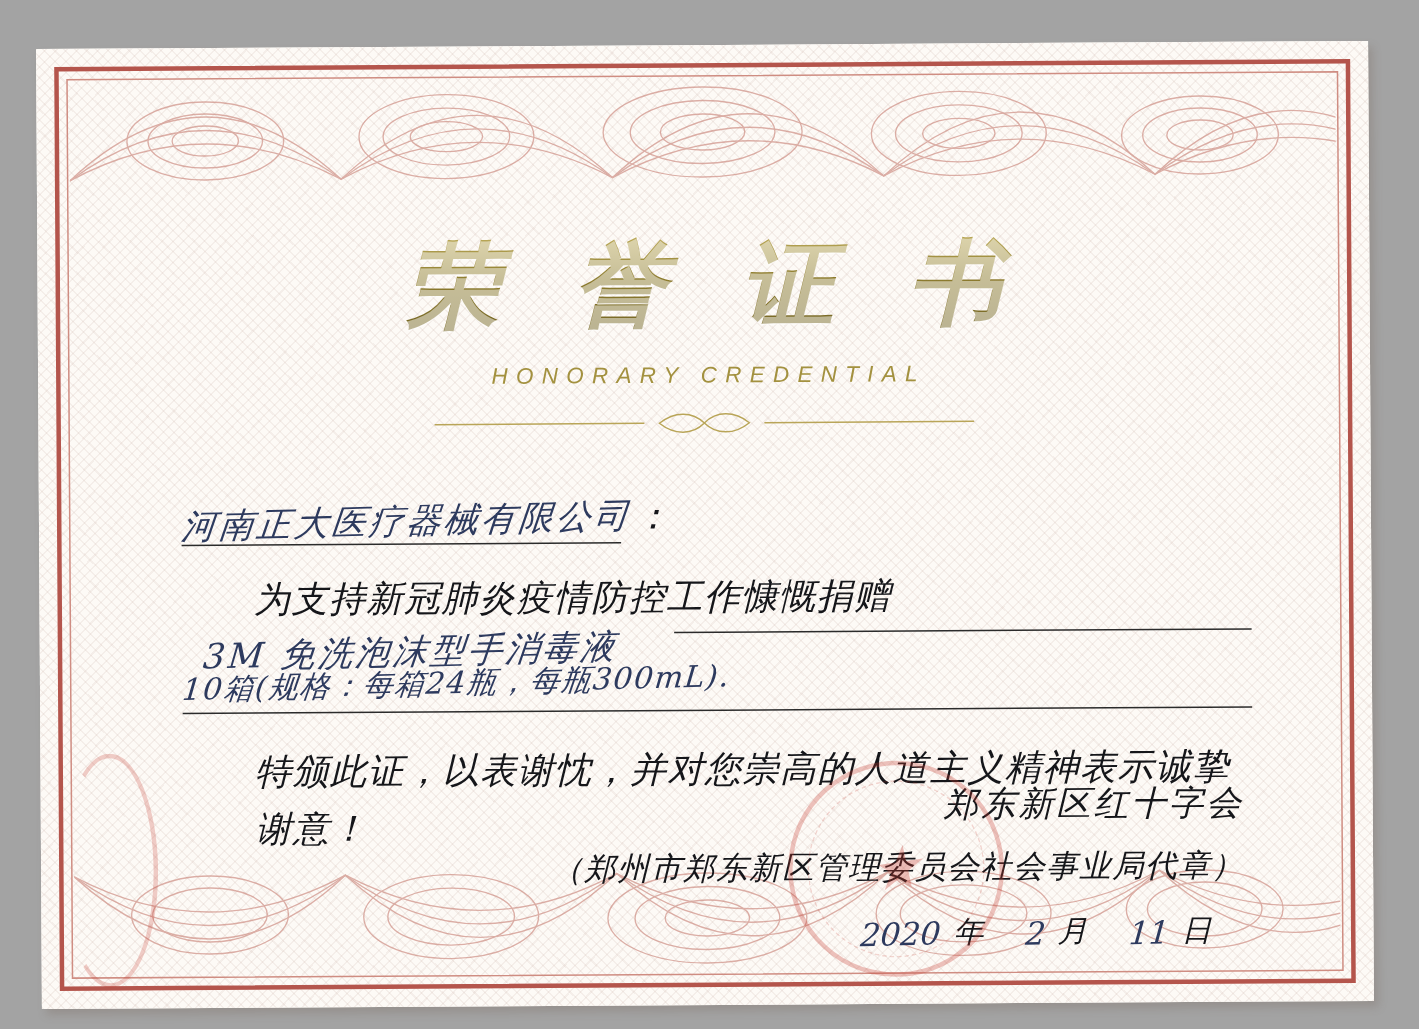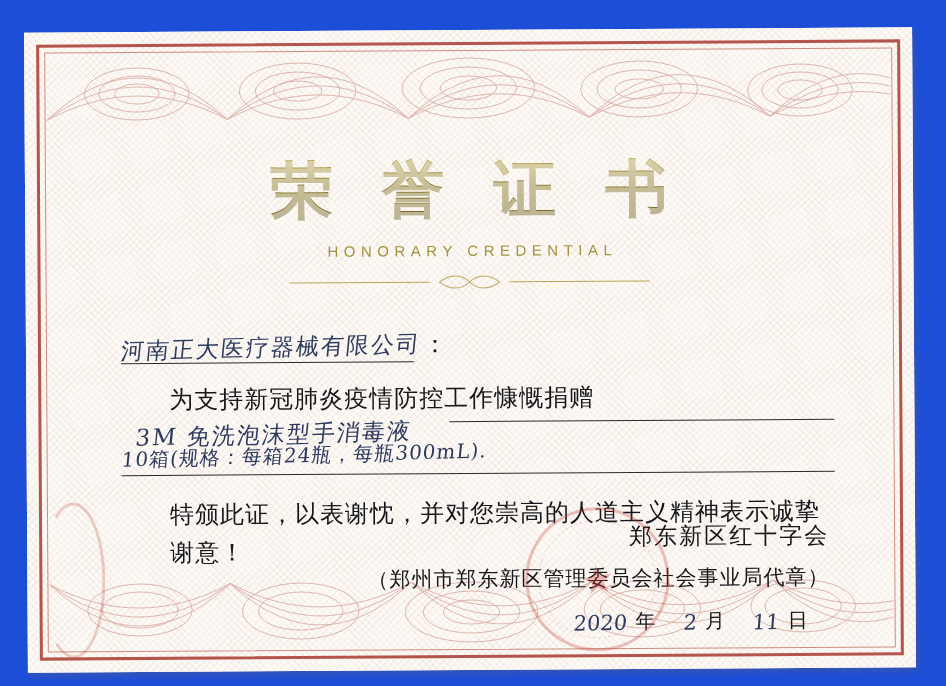--- a/index.html
+++ b/index.html
@@ -7,22 +7,23 @@
     padding: 0;
     background: #ffffff;
   }
   body {
     font-family: "Liberation Sans", sans-serif;
   }
   #page {
     position: relative;
     width: 946px;
     height: 686px;
-    background: #1d4ed8;
+    background: #a3a3a3;
     overflow: hidden;
+    font-style: italic;
   }
 
   
   .cert-sheet {
     position: absolute;
     left: 26px;
     top: 30px;
     width: 888px;
     height: 640px;
     background: #fdfbf7;

